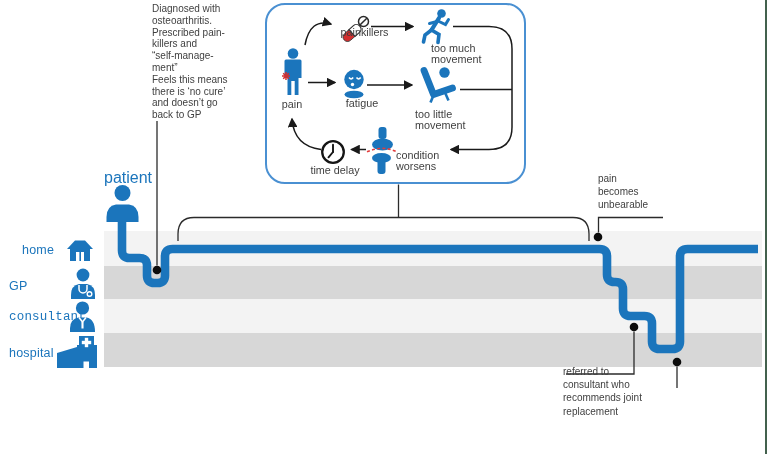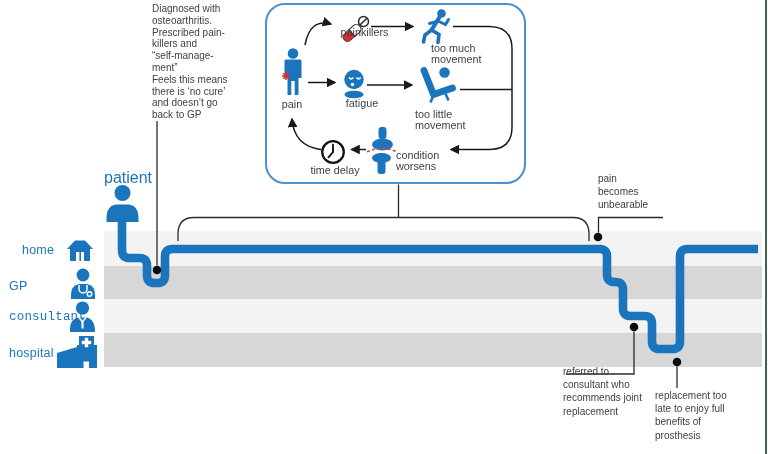--- a/index.html
+++ b/index.html
@@ -107,24 +107,20 @@
 there is ‘no cure’
 and doesn’t go
 back to GP</div>
   <div class="note" style="left:598px;top:172px;width:80px;line-height:13px;">pain
 becomes
 unbearable</div>
   <div class="note" style="left:563px;top:365px;width:110px;line-height:13.2px;">referred to
 consultant who
 recommends joint
 replacement</div>
-  <div class="note" style="left:655px;top:389px;width:108px;line-height:13.2px;">replacement too
-late to enjoy full
-benefits of
-prosthesis</div>
 
   <div class="cycle-box">
     <svg style="position:absolute;left:0;top:0;" width="257" height="177" viewBox="0 0 257 177">
       <defs>
         <marker id="arr" viewBox="0 0 10 10" refX="8.5" refY="5" markerWidth="6.5" markerHeight="6.5" orient="auto">
           <path d="M0,0 L10,5 L0,10 Z" fill="#1a1a1a"></path>
         </marker>
       </defs>
 
       <g stroke="#1a1a1a" stroke-width="1.5" fill="none">

